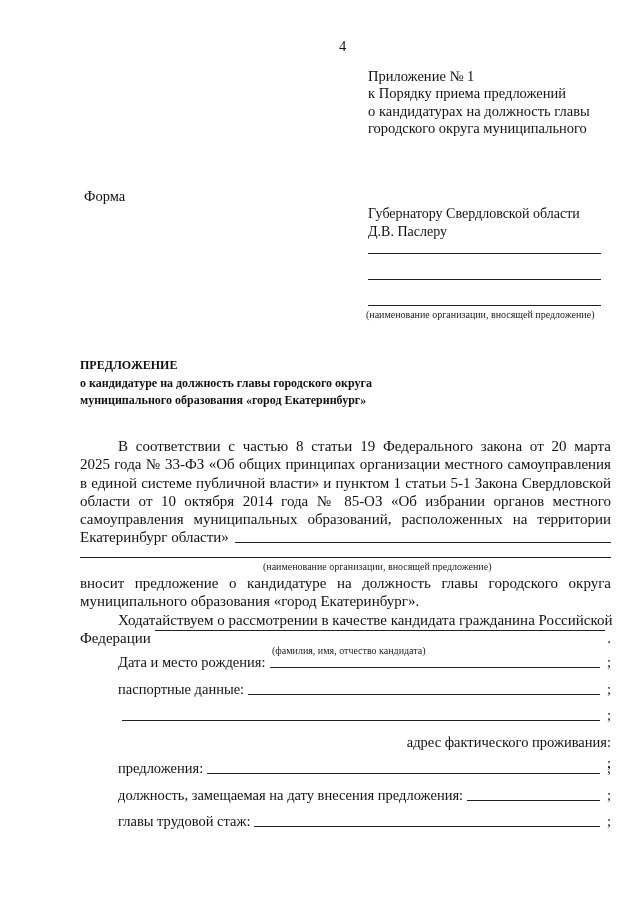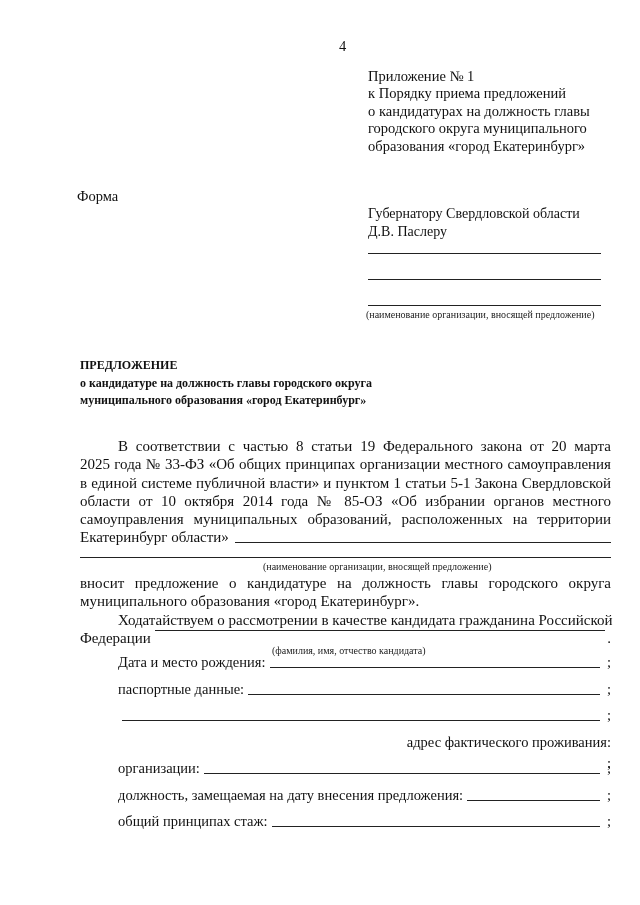--- a/index.html
+++ b/index.html
@@ -5,21 +5,21 @@
   html, body { margin: 0; padding: 0; background: #ffffff; }
   body {
     width: 640px; height: 905px; position: relative; overflow: hidden;
     font-family: "Liberation Serif", "DejaVu Serif", serif;
     color: #111111;
   }
   .abs { position: absolute; }
   .page-num { left: 339px; top: 38px; font-size: 14.5px; }
   .appendix { left: 368px; top: 68px; font-size: 14.5px; line-height: 17.4px; }
   .appendix div { white-space: nowrap; }
-  .forma { left: 77px; top: 188px; font-size: 14.5px; }
+  .forma { left: 84px; top: 188px; font-size: 14.5px; }
   .addressee { left: 368px; top: 205px; font-size: 14px; line-height: 18px; }
   .addressee div { white-space: nowrap; }
   .hline { position: absolute; height: 0; border-top: 1.2px solid #222; }
   .caption { font-size: 10px; color: #222; white-space: nowrap; }
   .title-block { left: 80px; width: 530px; top: 357px; text-align: left; font-weight: bold; font-size: 12px; line-height: 17.5px; }
   .para {
     left: 80px; width: 531px; font-size: 15px; line-height: 18.3px;
     text-align: justify;
   }
   .para .line { display: block; text-align: justify; text-align-last: justify; white-space: nowrap; height: 18.3px; }
@@ -35,21 +35,20 @@
 </head>
 <body>
 
 <div class="abs page-num">4</div>
 
 <div class="abs appendix">
   <div>Приложение № 1</div>
   <div>к Порядку приема предложений</div>
   <div>о кандидатурах на должность главы</div>
   <div>городского округа муниципального</div>
-  <div>образования «город Екатеринбург»</div>
 </div>
 
 <div class="abs forma">Форма</div>
 
 <div class="abs addressee">
   <div>Губернатору Свердловской области</div>
   <div>Д.В. Паслеру</div>
 </div>
 
 <div class="hline" style="left:368px; width:233px; top:253px;"></div>
@@ -103,26 +102,26 @@
 <div class="field-row" style="top:707px;">
   <span class="blank"></span>
   <span class="semi">;</span>
 </div>
 <div class="field-row" style="top:734px;flex-direction:column;">
   <span>адрес фактического проживания:</span>
   <span class="blank"></span>
   <span class="semi">;</span>
 </div>
 <div class="field-row" style="top:760px;">
-  <span>организации:</span>
+  <span>предложения:</span>
   <span class="blank"></span>
   <span class="semi">;</span>
 </div>
 <div class="field-row" style="top:787px;">
   <span>должность, замещаемая на дату внесения предложения:</span>
   <span class="blank"></span>
   <span class="semi">;</span>
 </div>
 <div class="field-row" style="top:813px;">
-  <span>общий принципах стаж:</span>
+  <span>главы трудовой стаж:</span>
   <span class="blank"></span>
   <span class="semi">;</span>
 </div>
 
 </body></html>

